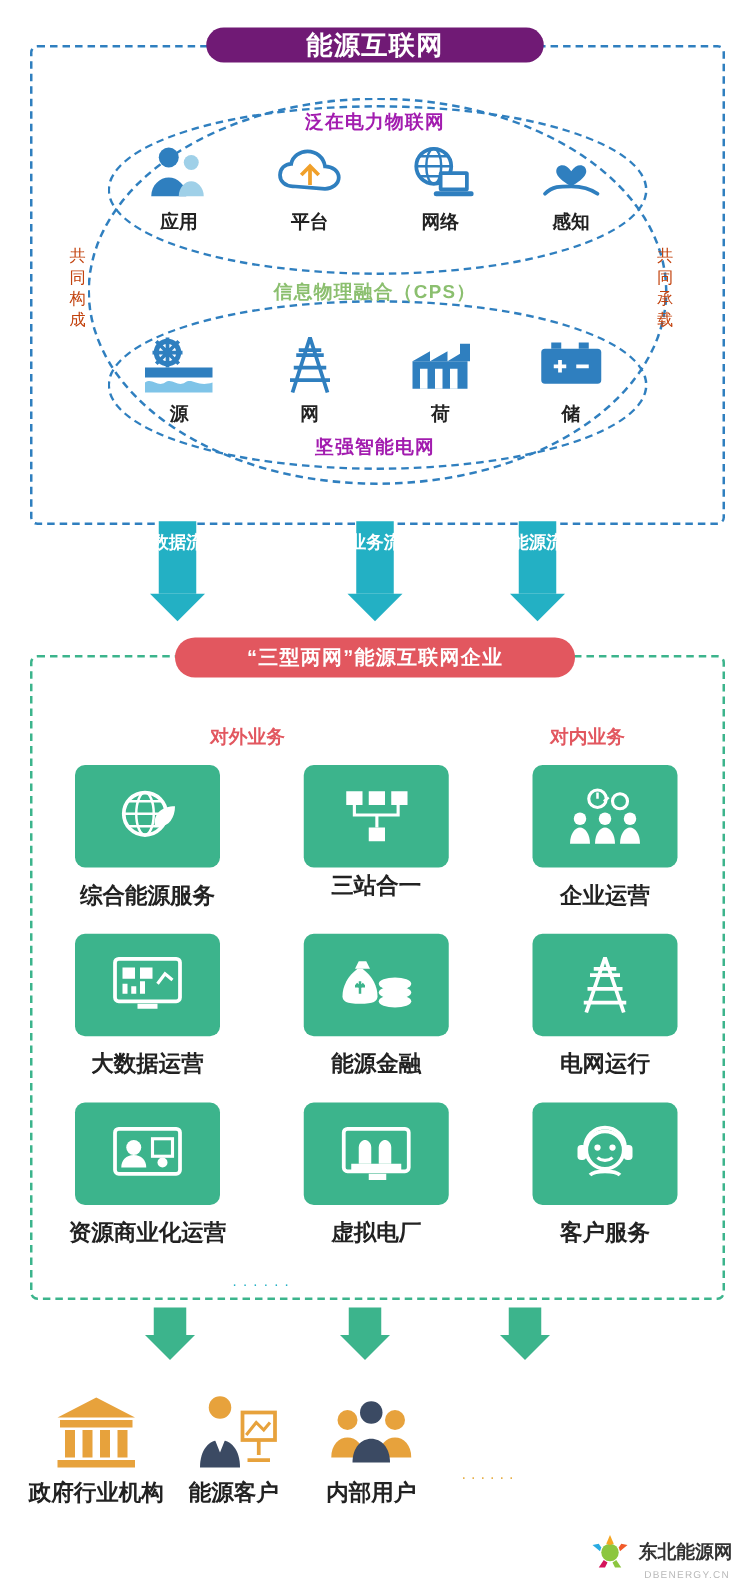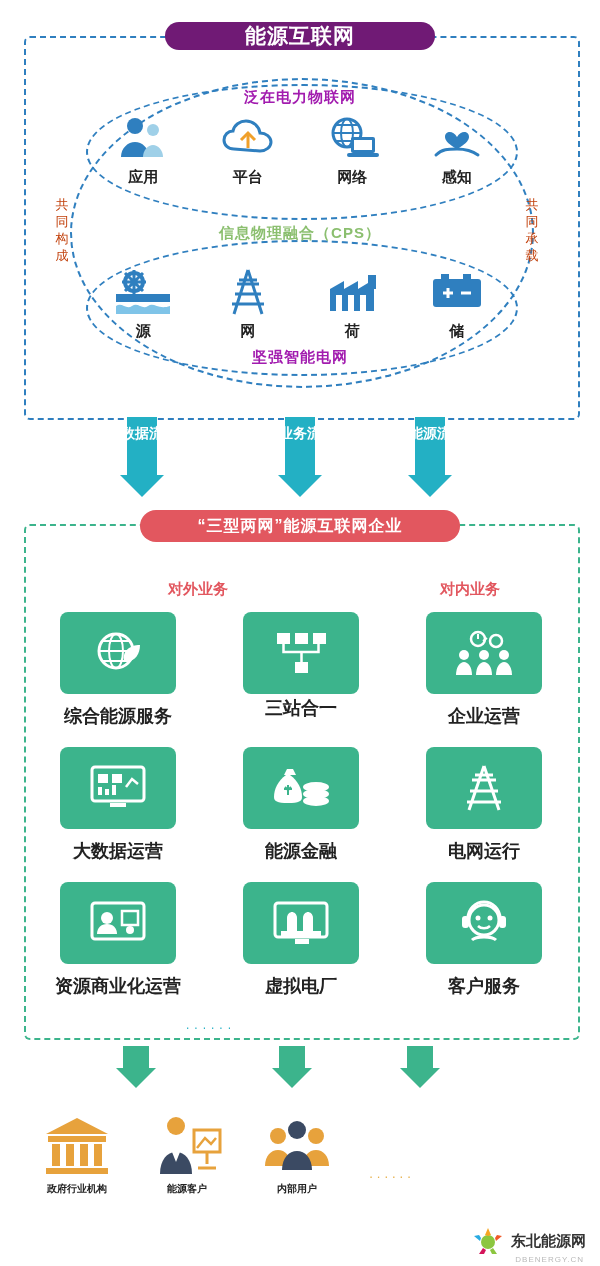--- a/index.html
+++ b/index.html
@@ -109,21 +109,21 @@
     border-top:20px solid #3cb48c;
   }
   .b1{left:116px;top:1046px;}
   .b2{left:272px;top:1046px;}
   .b3{left:400px;top:1046px;}
 
   
   .bottom-row{position:absolute;left:22px;top:1110px;width:560px;display:flex;}
   .bcell{width:110px;text-align:center;}
   .bcell .glyph{height:66px;display:flex;align-items:flex-end;justify-content:center;}
-  .bcell .cap{font-size:10px;font-weight:bold;color:#222;margin-top:6px;white-space:nowrap;}
+  .bcell .cap{font-size:18px;font-weight:bold;color:#222;margin-top:6px;white-space:nowrap;}
   .bdots{width:80px;display:flex;align-items:center;justify-content:center;color:#e7b04a;font-size:13px;letter-spacing:4px;padding-top:40px;}
 
   
   .wm{
     position:absolute;right:14px;bottom:10px;display:flex;align-items:center;gap:6px;
   }
   .wm-burst{width:34px;height:30px;position:relative;}
   .wm-text{font-size:15px;color:#333;font-weight:bold;}
   .wm-sub{position:absolute;right:16px;bottom:2px;font-size:8px;color:#b9b9b9;letter-spacing:1px;margin-left:25px;}
 </style>

